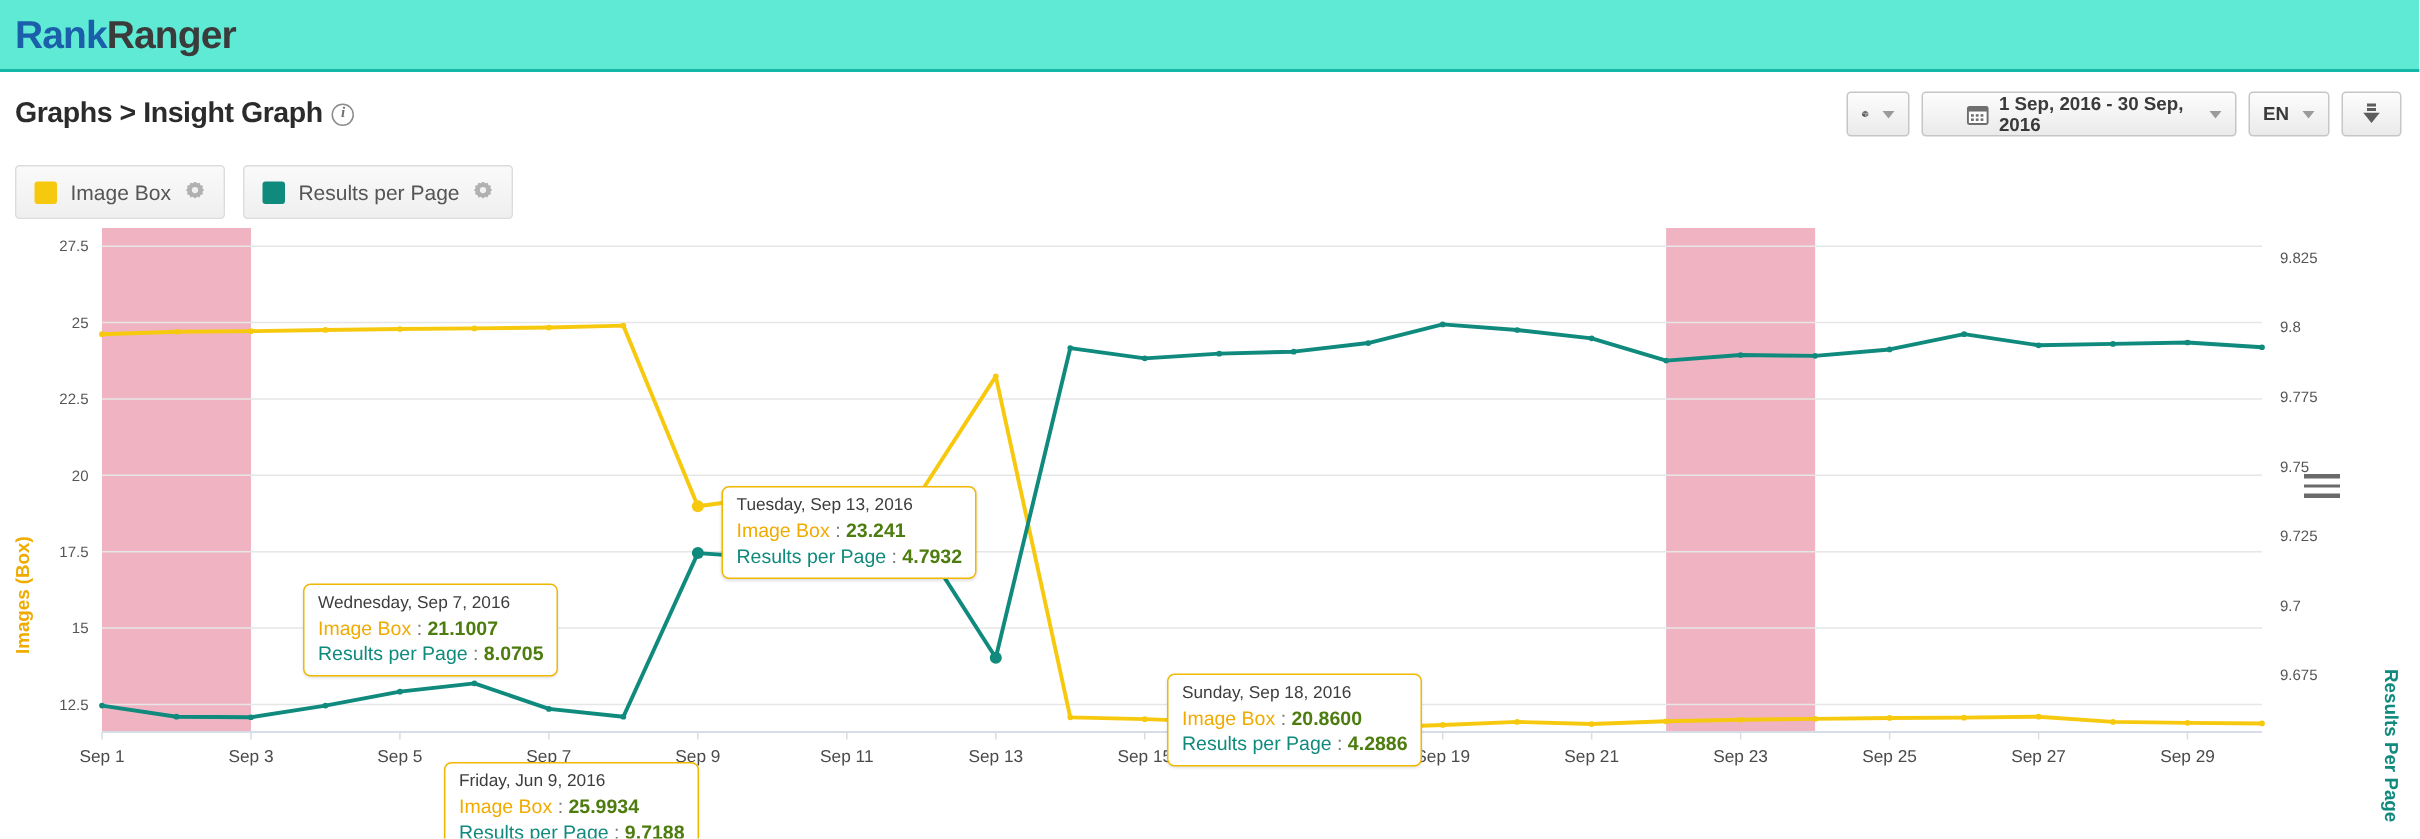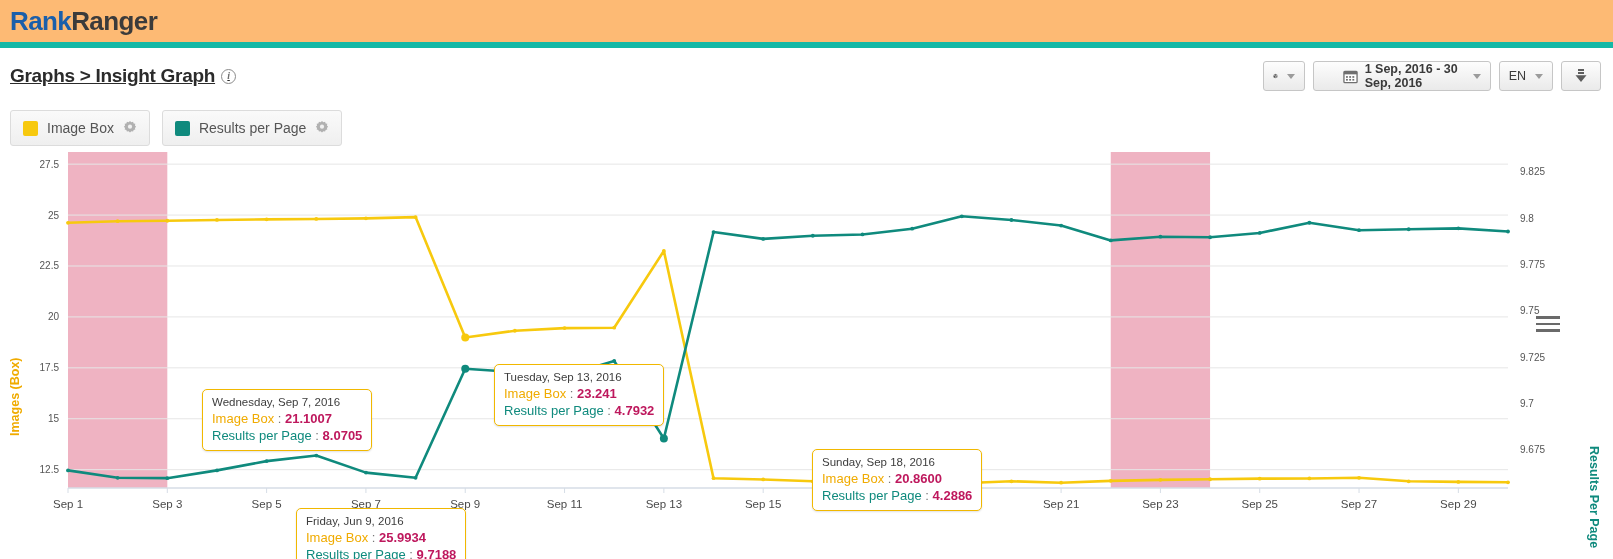--- a/index.html
+++ b/index.html
@@ -7,55 +7,55 @@
   body {
     width:1613px; height:559px;
     background:#ffffff;
     font-family:"Liberation Sans", sans-serif;
     color:#333;
     overflow:hidden;
   }
 
   
   .topbar{
-    height:48px; background:#fdba74;
-    border-bottom:6px solid #14b8a6;
+    height:48px; background:#5eead4;
+    border-bottom:2px solid #14b8a6;
     display:flex; align-items:center; padding-left:10px;
   }
   .logo{ font-size:26px; font-weight:bold; letter-spacing:-0.6px; }
   .logo .rank{ color:#1b5faa; }
   .logo .ranger{ color:#3b3b3b; }
 
   .subbar{
     height:56px; display:flex; align-items:center;
     padding:0 12px 0 10px; justify-content:space-between;
   }
   .crumb{ display:flex; align-items:center; gap:6px;
-    font-size:19px; font-weight:bold; color:#2b2b2b; letter-spacing:-0.3px;text-decoration:underline;}
+    font-size:19px; font-weight:bold; color:#2b2b2b; letter-spacing:-0.3px;}
   .info-i{
     width:15px;height:15px;border:1.4px solid #8b8b8b;border-radius:50%;
     font-size:10px;font-style:italic;font-weight:bold;color:#6d6d6d;
     display:inline-flex;align-items:center;justify-content:center;
     font-family:"Liberation Serif", serif; line-height:1;
   }
 
   .tools{ display:flex; align-items:center; gap:8px; }
   .btn{
     height:30px; border:1px solid #c6c6c6; border-radius:3px;
     background:linear-gradient(#fdfdfd,#eaeaea);
     display:flex; align-items:center; gap:7px;
     padding:0 9px; font-size:12.5px; color:#3f3f3f; cursor:pointer;
   }
   .btn .caret{
     width:0;height:0;border-left:4px solid transparent;border-right:4px solid transparent;
     border-top:5px solid #9b9b9b; margin-left:2px;
   }
-  .btn.date{ width:178px; justify-content:flex-start;padding-left:29px; }
+  .btn.date{ width:210px; justify-content:flex-start;padding-left:29px; }
   .btn.date .lbl{ flex:1; font-weight:bold; color:#3a3a3a; font-size:12.5px;}
-  .btn.lang .lbl{ font-weight:normal; color:#3a3a3a; }
+  .btn.lang .lbl{ font-weight:bold; color:#3a3a3a; }
   .btn.icon-only{ width:42px; justify-content:center; }
   .btn.dl{ width:40px; justify-content:center; }
 
   
   .legend{ display:flex; gap:12px; padding:6px 0 0 10px; }
   .chip{
     height:36px; display:flex; align-items:center; gap:9px;
     padding:0 12px; border:1px solid #dcdcdc; border-radius:3px;
     background:linear-gradient(#fafafa,#efefef);
     font-size:14px; color:#555; cursor:pointer;
@@ -83,21 +83,21 @@
   
   .tt{
     position:absolute; background:#fff; border:1.6px solid #f1b800;
     border-radius:5px; padding:5px 9px 6px 9px; line-height:1.32;
     box-shadow:0 1px 2px rgba(0,0,0,.12); white-space:nowrap;
   }
   .tt .d{ font-size:11.5px; color:#3d3d3d; }
   .tt .r{ font-size:13px; }
   .tt .k-y{ color:#f0ab00; }
   .tt .k-g{ color:#0f8a7d; }
-  .tt .v{ color:#be185d; font-weight:bold; }
+  .tt .v{ color:#4d7c0f; font-weight:bold; }
   .tt .sep{ color:#777; }
 </style>
 </head>
 <body>
 
 <div class="topbar">
   <div class="logo">
     <span class="rank">Rank</span><span class="ranger">Ranger</span>
   </div>
 </div>
@@ -301,29 +301,29 @@
       <span></span>
       <span></span>
   </div>
 
   <div id="tooltips">
       <div class="tt" style="left: 202px; top: 243px;">
         <div class="d">Wednesday, Sep 7, 2016</div>
         <div class="r"><span class="k-y">Image Box</span><span class="sep"> : </span><span class="v">21.1007</span></div>
         <div class="r"><span class="k-g">Results per Page</span><span class="sep"> : </span><span class="v">8.0705</span></div>
       </div>
-      <div class="tt" style="left: 494px; top: 178px; margin-top: 40px;">
+      <div class="tt" style="left: 481px; top: 178px;">
         <div class="d">Tuesday, Sep 13, 2016</div>
         <div class="r"><span class="k-y">Image Box</span><span class="sep"> : </span><span class="v">23.241</span></div>
         <div class="r"><span class="k-g">Results per Page</span><span class="sep"> : </span><span class="v">4.7932</span></div>
       </div>
       <div class="tt" style="left: 296px; top: 362px;">
         <div class="d">Friday, Jun 9, 2016</div>
         <div class="r"><span class="k-y">Image Box</span><span class="sep"> : </span><span class="v">25.9934</span></div>
         <div class="r"><span class="k-g">Results per Page</span><span class="sep"> : </span><span class="v">9.7188</span></div>
       </div>
-      <div class="tt" style="left: 812px; top: 303px;">
+      <div class="tt" style="left: 778px; top: 303px;">
         <div class="d">Sunday, Sep 18, 2016</div>
         <div class="r"><span class="k-y">Image Box</span><span class="sep"> : </span><span class="v">20.8600</span></div>
         <div class="r"><span class="k-g">Results per Page</span><span class="sep"> : </span><span class="v">4.2886</span></div>
       </div>
     </div>
 </div>
 
 </body></html>

